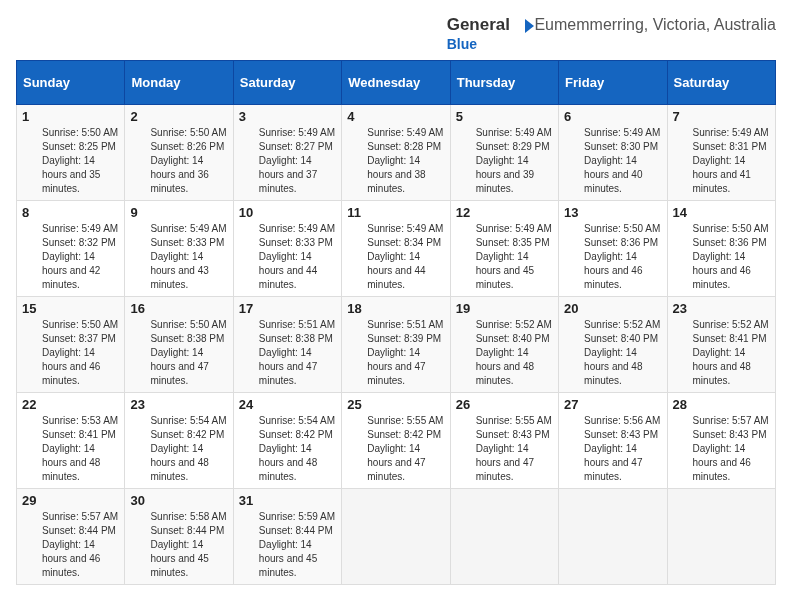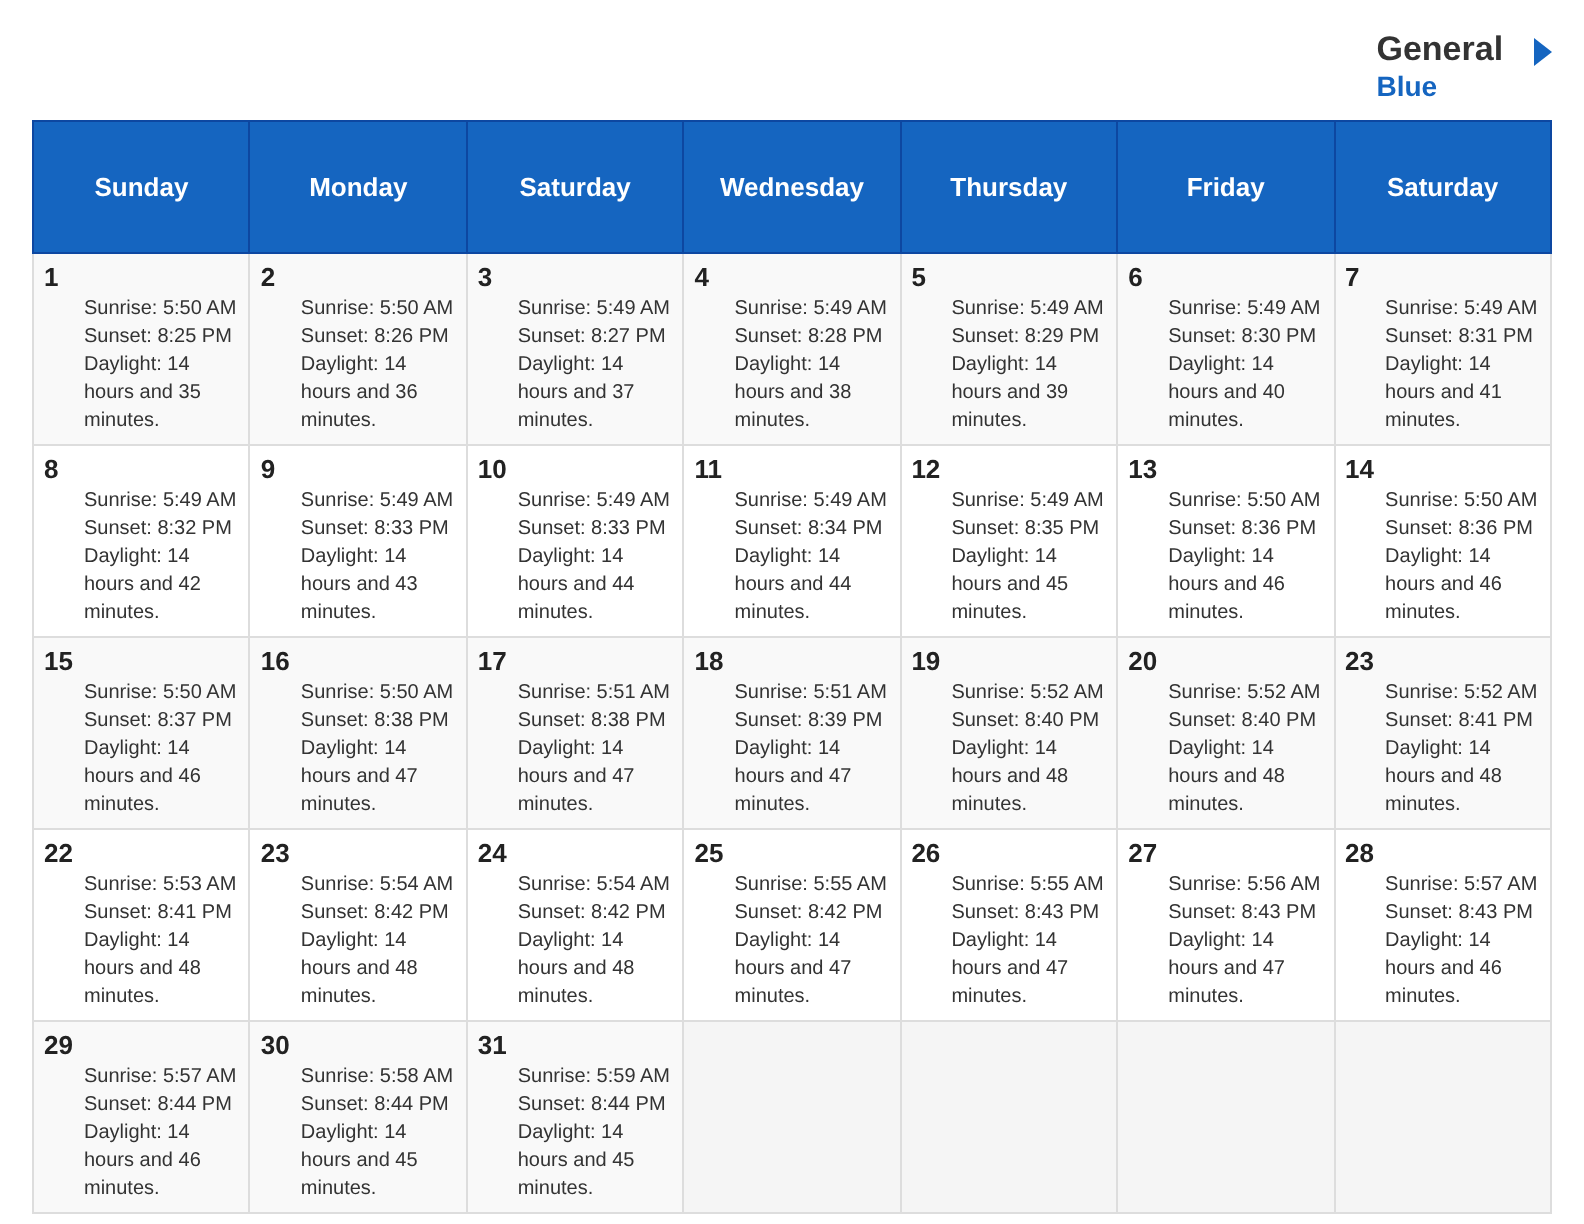--- a/index.html
+++ b/index.html
@@ -36,22 +36,22 @@
     .calendar {
       width: 100%;
       border-collapse: collapse;
       font-size: 11px;
     }
     .calendar thead tr {
       background-color: #1565c0;
       color: #fff;
     }
     .calendar thead th {
-      padding: 25px 6px;
-      text-align: center;
+      padding: 14px 6px;
+      text-align: left;
       font-size: 13px;
       font-weight: bold;
       border: 1px solid #0d47a1;
     }
     .calendar tbody tr {
       border: 1px solid #ccc;
     }
     .calendar tbody td {
       vertical-align: top;
       padding: 4px 5px;
@@ -88,20 +88,21 @@
   <div style="line-height:1.1;">
     <span style="font-size:17px;font-weight:bold;color:#333;">General</span>
     <svg width="18" height="18" viewBox="0 0 18 18" style="vertical-align:middle;margin-left:2px;">
       <polygon points="9,2 18,9 9,16" fill="#1565c0"></polygon>
     </svg>
     <br>
     <span style="font-size:14px;font-weight:bold;color:#1565c0;">Blue</span>
   </div>
 </div>
   <div class="title-section">
+    <div class="subtitle">Eumemmerring, Victoria, Australia</div>
   </div>
 </div>
 
 <table class="calendar">
   <thead>
     <tr>
       <th>Sunday</th>
       <th>Monday</th>
       <th>Saturday</th>
       <th>Wednesday</th>

